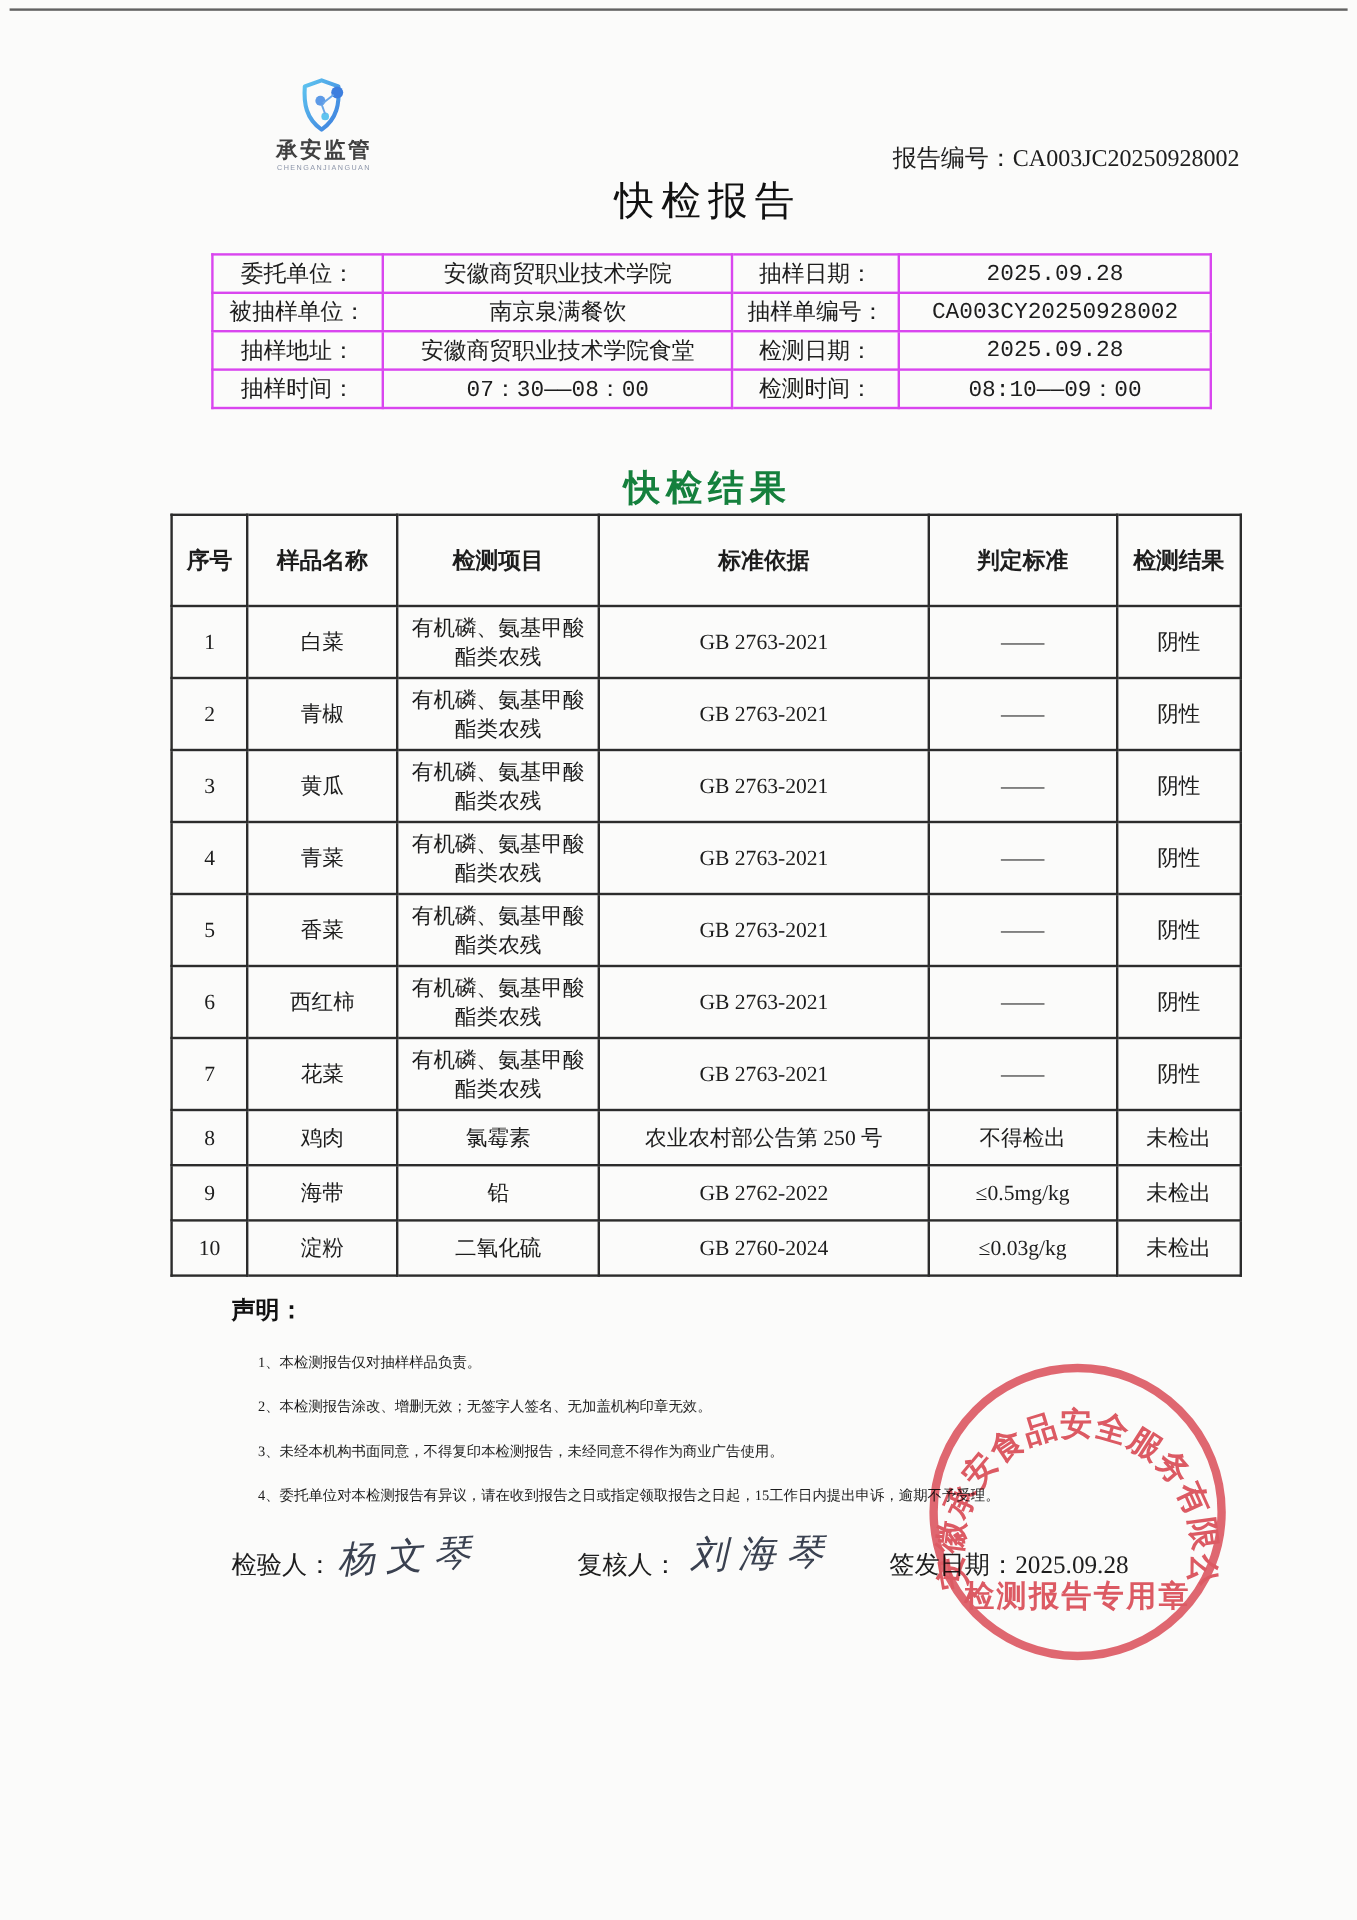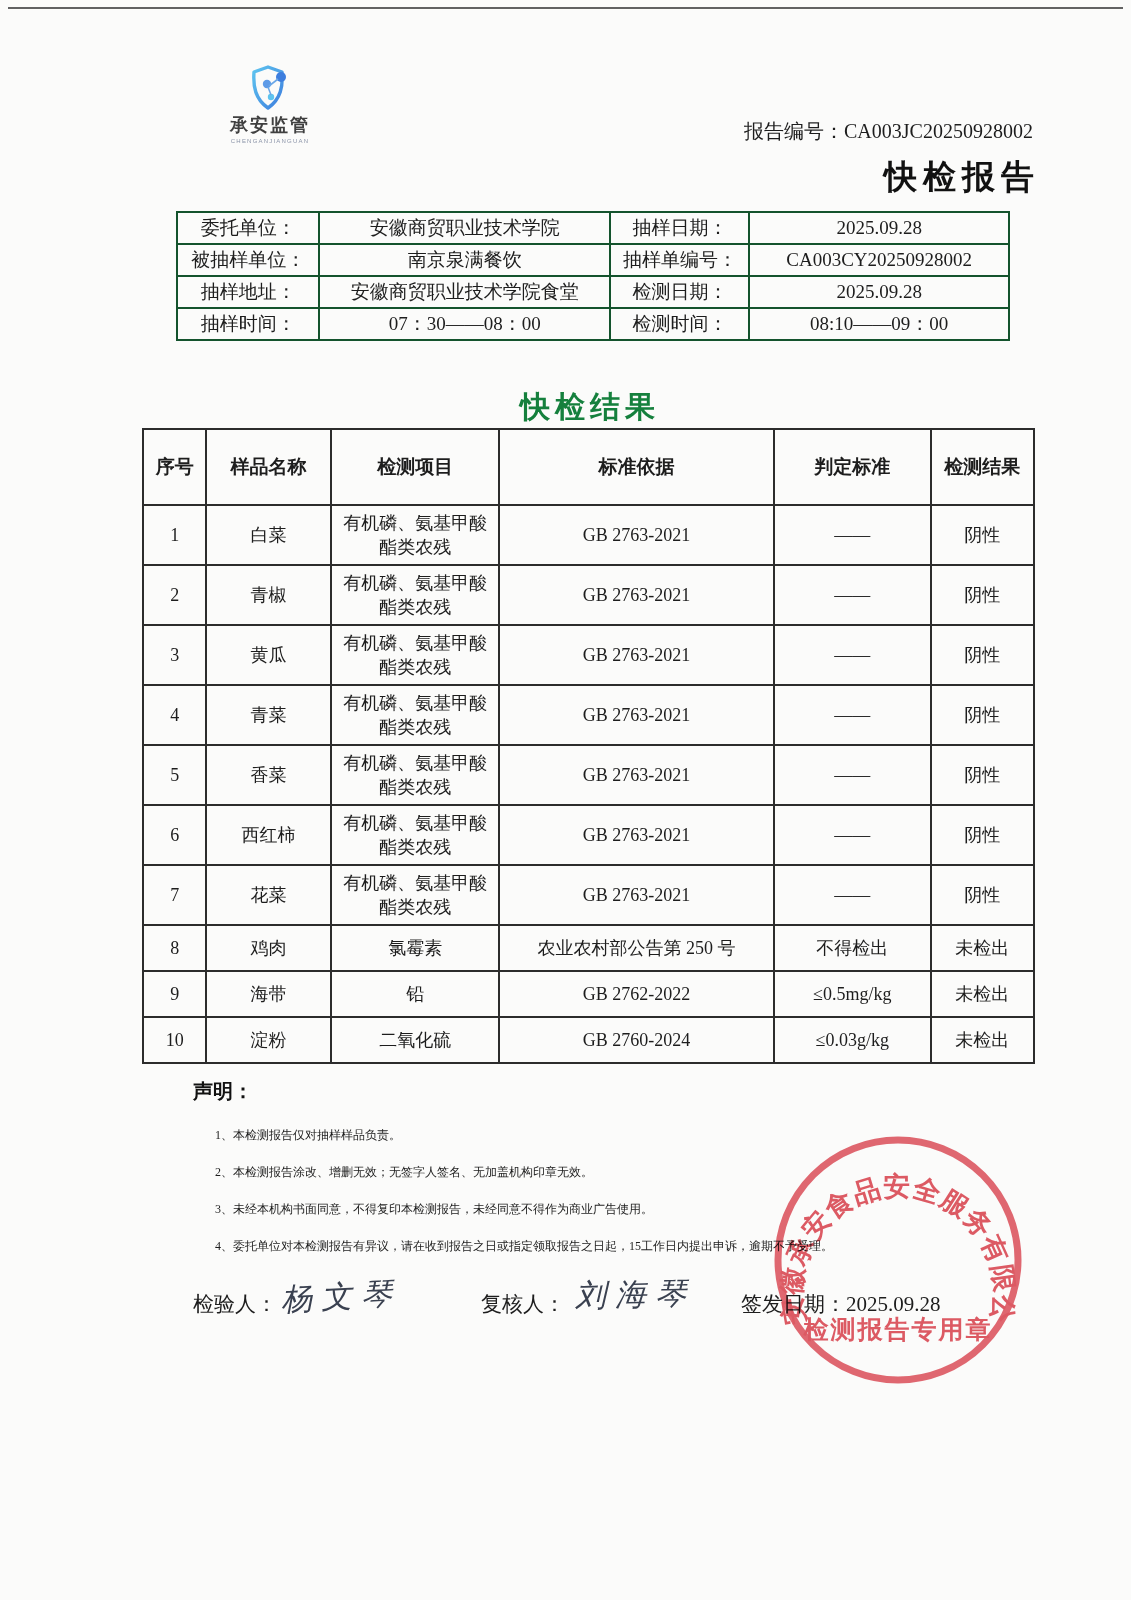--- a/index.html
+++ b/index.html
@@ -30,35 +30,35 @@
     font-size:6px; letter-spacing:1.2px; color:#8b94a8; margin-top:1px;
   }
 
   
   .report-no {
     position:absolute; left:700px; top:118px; width:320px;
     font-size:20px; white-space:nowrap;margin-left:44px;
   }
 
   .doc-title {
-    position:absolute; left:140px; top:155px; width:900px;
-    text-align:right;
-    font-family:"Liberation Sans","DejaVu Sans",sans-serif;
-    font-weight:bold; font-size:33px; letter-spacing:6px; color:#111;
+    position:absolute; left:140px; top:145px; width:900px;
+    text-align:center;
+    font-family:"Liberation Sans","DejaVu Sans",sans-serif;
+    font-weight:normal; font-size:33px; letter-spacing:6px; color:#111;
   }
 
   
   table { border-collapse:collapse; table-layout:fixed; }
   .info-table {
     position:absolute; left:176px; top:211px; width:834px;
     font-size:19px;
   }
   .info-table td {
-    border:2px solid #14532d; height:31px; text-align:center;
-    padding:2px 4px; white-space:nowrap; overflow:hidden;
+    border:2px solid #d946ef; height:31px; text-align:center;
+    padding:2px 4px; white-space:nowrap; overflow:hidden;font-family:Liberation Mono, monospace;
   }
 
   .results-title {
     position:absolute; left:140px; top:387px; width:900px;
     text-align:center;
     font-family:"Liberation Sans","DejaVu Sans",sans-serif;
     font-weight:bold; font-size:30px; letter-spacing:5px; color:#15803d;
   }
 
   

